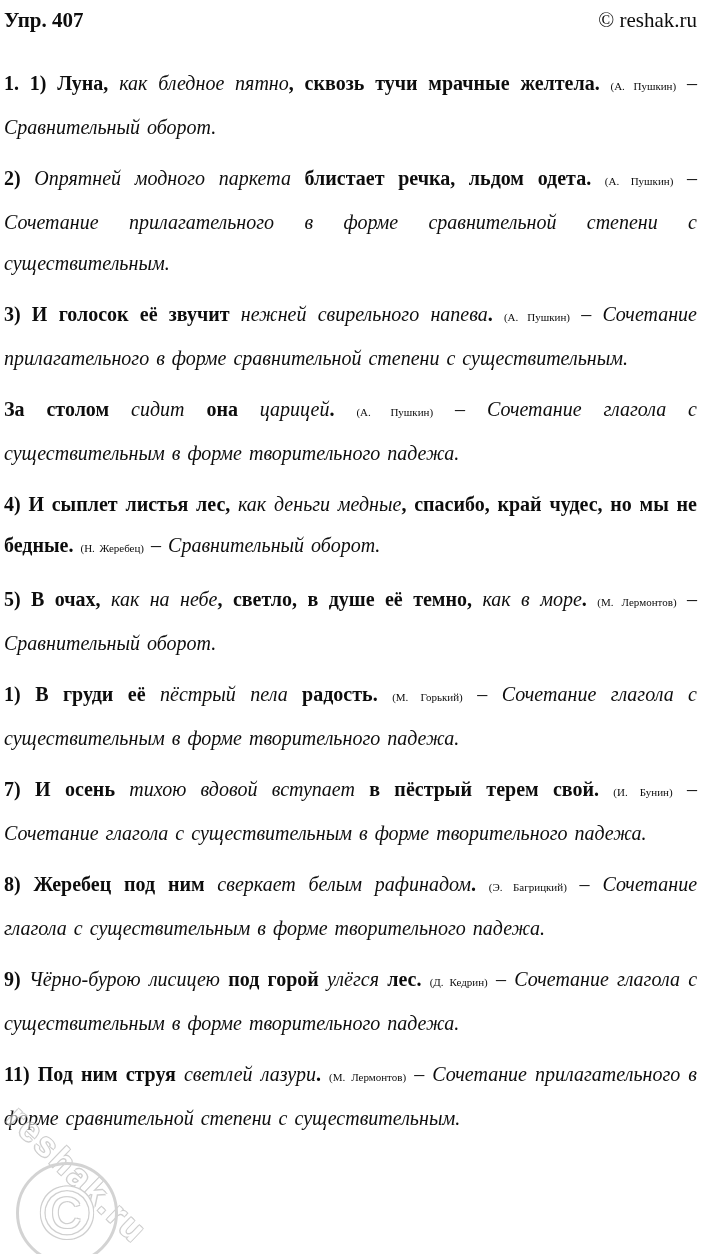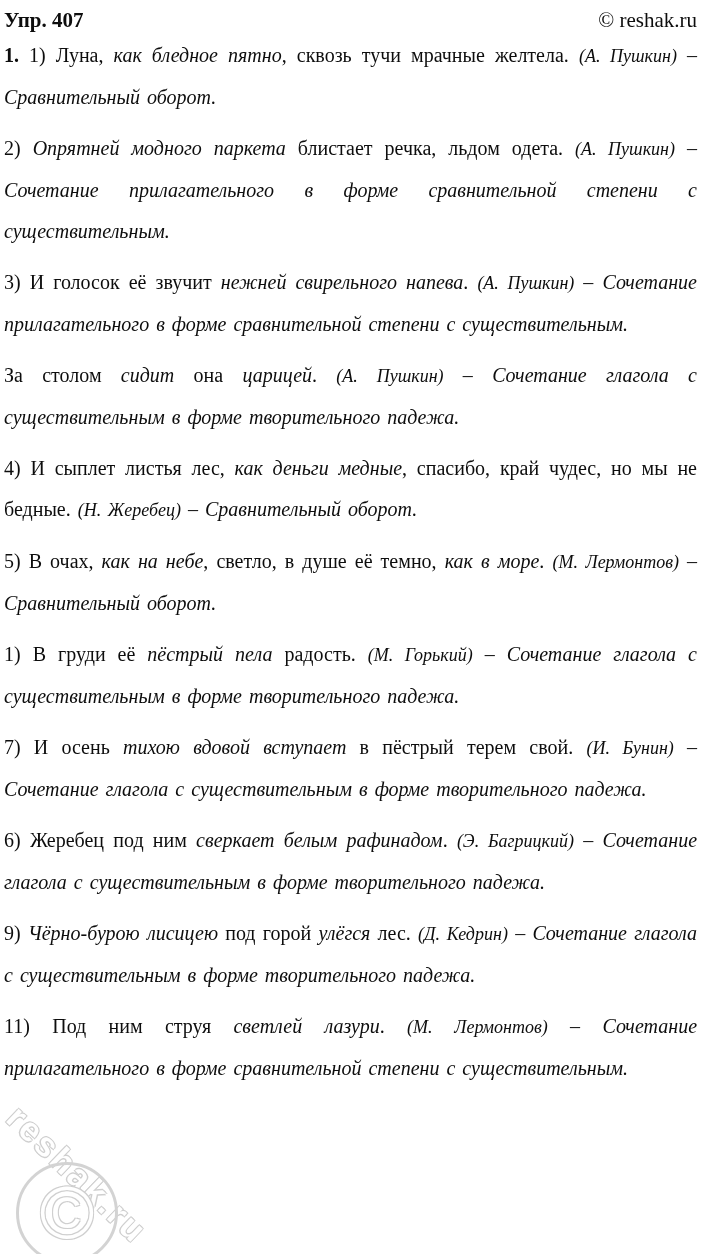--- a/index.html
+++ b/index.html
@@ -19,42 +19,42 @@
     position: relative;
     width: 693px;
     padding: 7px 4px 0 4px;
   }
   .page-header {
     display: flex;
     justify-content: space-between;
     align-items: baseline;
     font-size: 21px;
     line-height: 26px;
-    margin-bottom: 2px;
+    margin-bottom: 30px;
   }
   .exercise-title {
     font-weight: bold;
   }
   .site-copyright {
     font-weight: normal;
     text-align: right;
   }
   .para {
     font-size: 20px;
     line-height: 41px;
     text-align: justify;
     text-align-last: left;
     word-spacing: 2px;
     margin: 0 0 10px 0;
   }
-  .run-n  { font-style: normal; font-weight: normal; }
+  .run-n  { font-style: normal; font-weight: bold; }
   .run-b  { font-weight: bold; }
   .run-bi { font-weight: normal; font-style: italic; }
   .run-i  { font-style: italic; }
-  .run-a  { font-style: italic; font-size: 18px; }
+  .run-a  { font-size: 11px; }
 
   
   .watermark {
     position: absolute;
     left: 0;
     top: 1090px;
     width: 280px;
     height: 164px;
     pointer-events: none;
     opacity: 0.55;
@@ -107,21 +107,21 @@
 
   <main id="exercise-content">
       <p class="para"><span class="run-b">1. </span><span class="run-n">1) Луна, </span><span class="run-bi">как бледное пятно</span><span class="run-n">, сквозь тучи мрачные желтела. </span><span class="run-a">(А. Пушкин)</span><span class="run-i"> – Сравнительный оборот.</span></p>
       <p class="para"><span class="run-n">2) </span><span class="run-bi">Опрятней модного паркета</span><span class="run-n"> блистает речка, льдом одета. </span><span class="run-a">(А. Пушкин)</span><span class="run-i"> – Сочетание прилагательного в форме сравнительной степени с существительным.</span></p>
       <p class="para"><span class="run-n">3) И голосок её звучит </span><span class="run-bi">нежней свирельного напева</span><span class="run-n">. </span><span class="run-a">(А. Пушкин)</span><span class="run-i"> – Сочетание прилагательного в форме сравнительной степени с существительным.</span></p>
       <p class="para"><span class="run-n">За столом </span><span class="run-bi">сидит</span><span class="run-n"> она </span><span class="run-bi">царицей</span><span class="run-n">. </span><span class="run-a">(А. Пушкин)</span><span class="run-i"> – Сочетание глагола с существительным в форме творительного падежа.</span></p>
       <p class="para"><span class="run-n">4) И сыплет листья лес, </span><span class="run-bi">как деньги медные</span><span class="run-n">, спасибо, край чудес, но мы не бедные. </span><span class="run-a">(Н. Жеребец)</span><span class="run-i"> – Сравнительный оборот.</span></p>
       <p class="para"><span class="run-n">5) В очах, </span><span class="run-bi">как на небе</span><span class="run-n">, светло, в душе её темно, </span><span class="run-bi">как в море</span><span class="run-n">. </span><span class="run-a">(М. Лермонтов)</span><span class="run-i"> – Сравнительный оборот.</span></p>
       <p class="para"><span class="run-n">1) В груди её </span><span class="run-bi">пёстрый пела</span><span class="run-n"> радость. </span><span class="run-a">(М. Горький)</span><span class="run-i"> – Сочетание глагола с существительным в форме творительного падежа.</span></p>
       <p class="para"><span class="run-n">7) И осень </span><span class="run-bi">тихою вдовой вступает</span><span class="run-n"> в пёстрый терем свой. </span><span class="run-a">(И. Бунин)</span><span class="run-i"> – Сочетание глагола с существительным в форме творительного падежа.</span></p>
-      <p class="para"><span class="run-n">6) Жеребец под ним </span><span class="run-bi">сверкает белым рафинадом</span><span class="run-n">. </span><span class="run-a">(Э. Багрицкий)</span><span class="run-i"> – Сочетание глагола с существительным в форме творительного падежа.</span></p>
+      <p class="para"><span class="run-n">8) Жеребец под ним </span><span class="run-bi">сверкает белым рафинадом</span><span class="run-n">. </span><span class="run-a">(Э. Багрицкий)</span><span class="run-i"> – Сочетание глагола с существительным в форме творительного падежа.</span></p>
       <p class="para"><span class="run-n">9) </span><span class="run-bi">Чёрно-бурою лисицею</span><span class="run-n"> под горой </span><span class="run-bi">улёгся</span><span class="run-n"> лес. </span><span class="run-a">(Д. Кедрин)</span><span class="run-i"> – Сочетание глагола с существительным в форме творительного падежа.</span></p>
       <p class="para"><span class="run-n">11) Под ним струя </span><span class="run-bi">светлей лазури</span><span class="run-n">. </span><span class="run-a">(М. Лермонтов)</span><span class="run-i"> – Сочетание прилагательного в форме сравнительной степени с существительным.</span></p>
     </main>
 
   <div class="watermark">
     <div class="wm-text">reshak.ru</div>
     <div class="wm-circle">
       <span class="wm-c">©</span>
     </div>
   </div>

